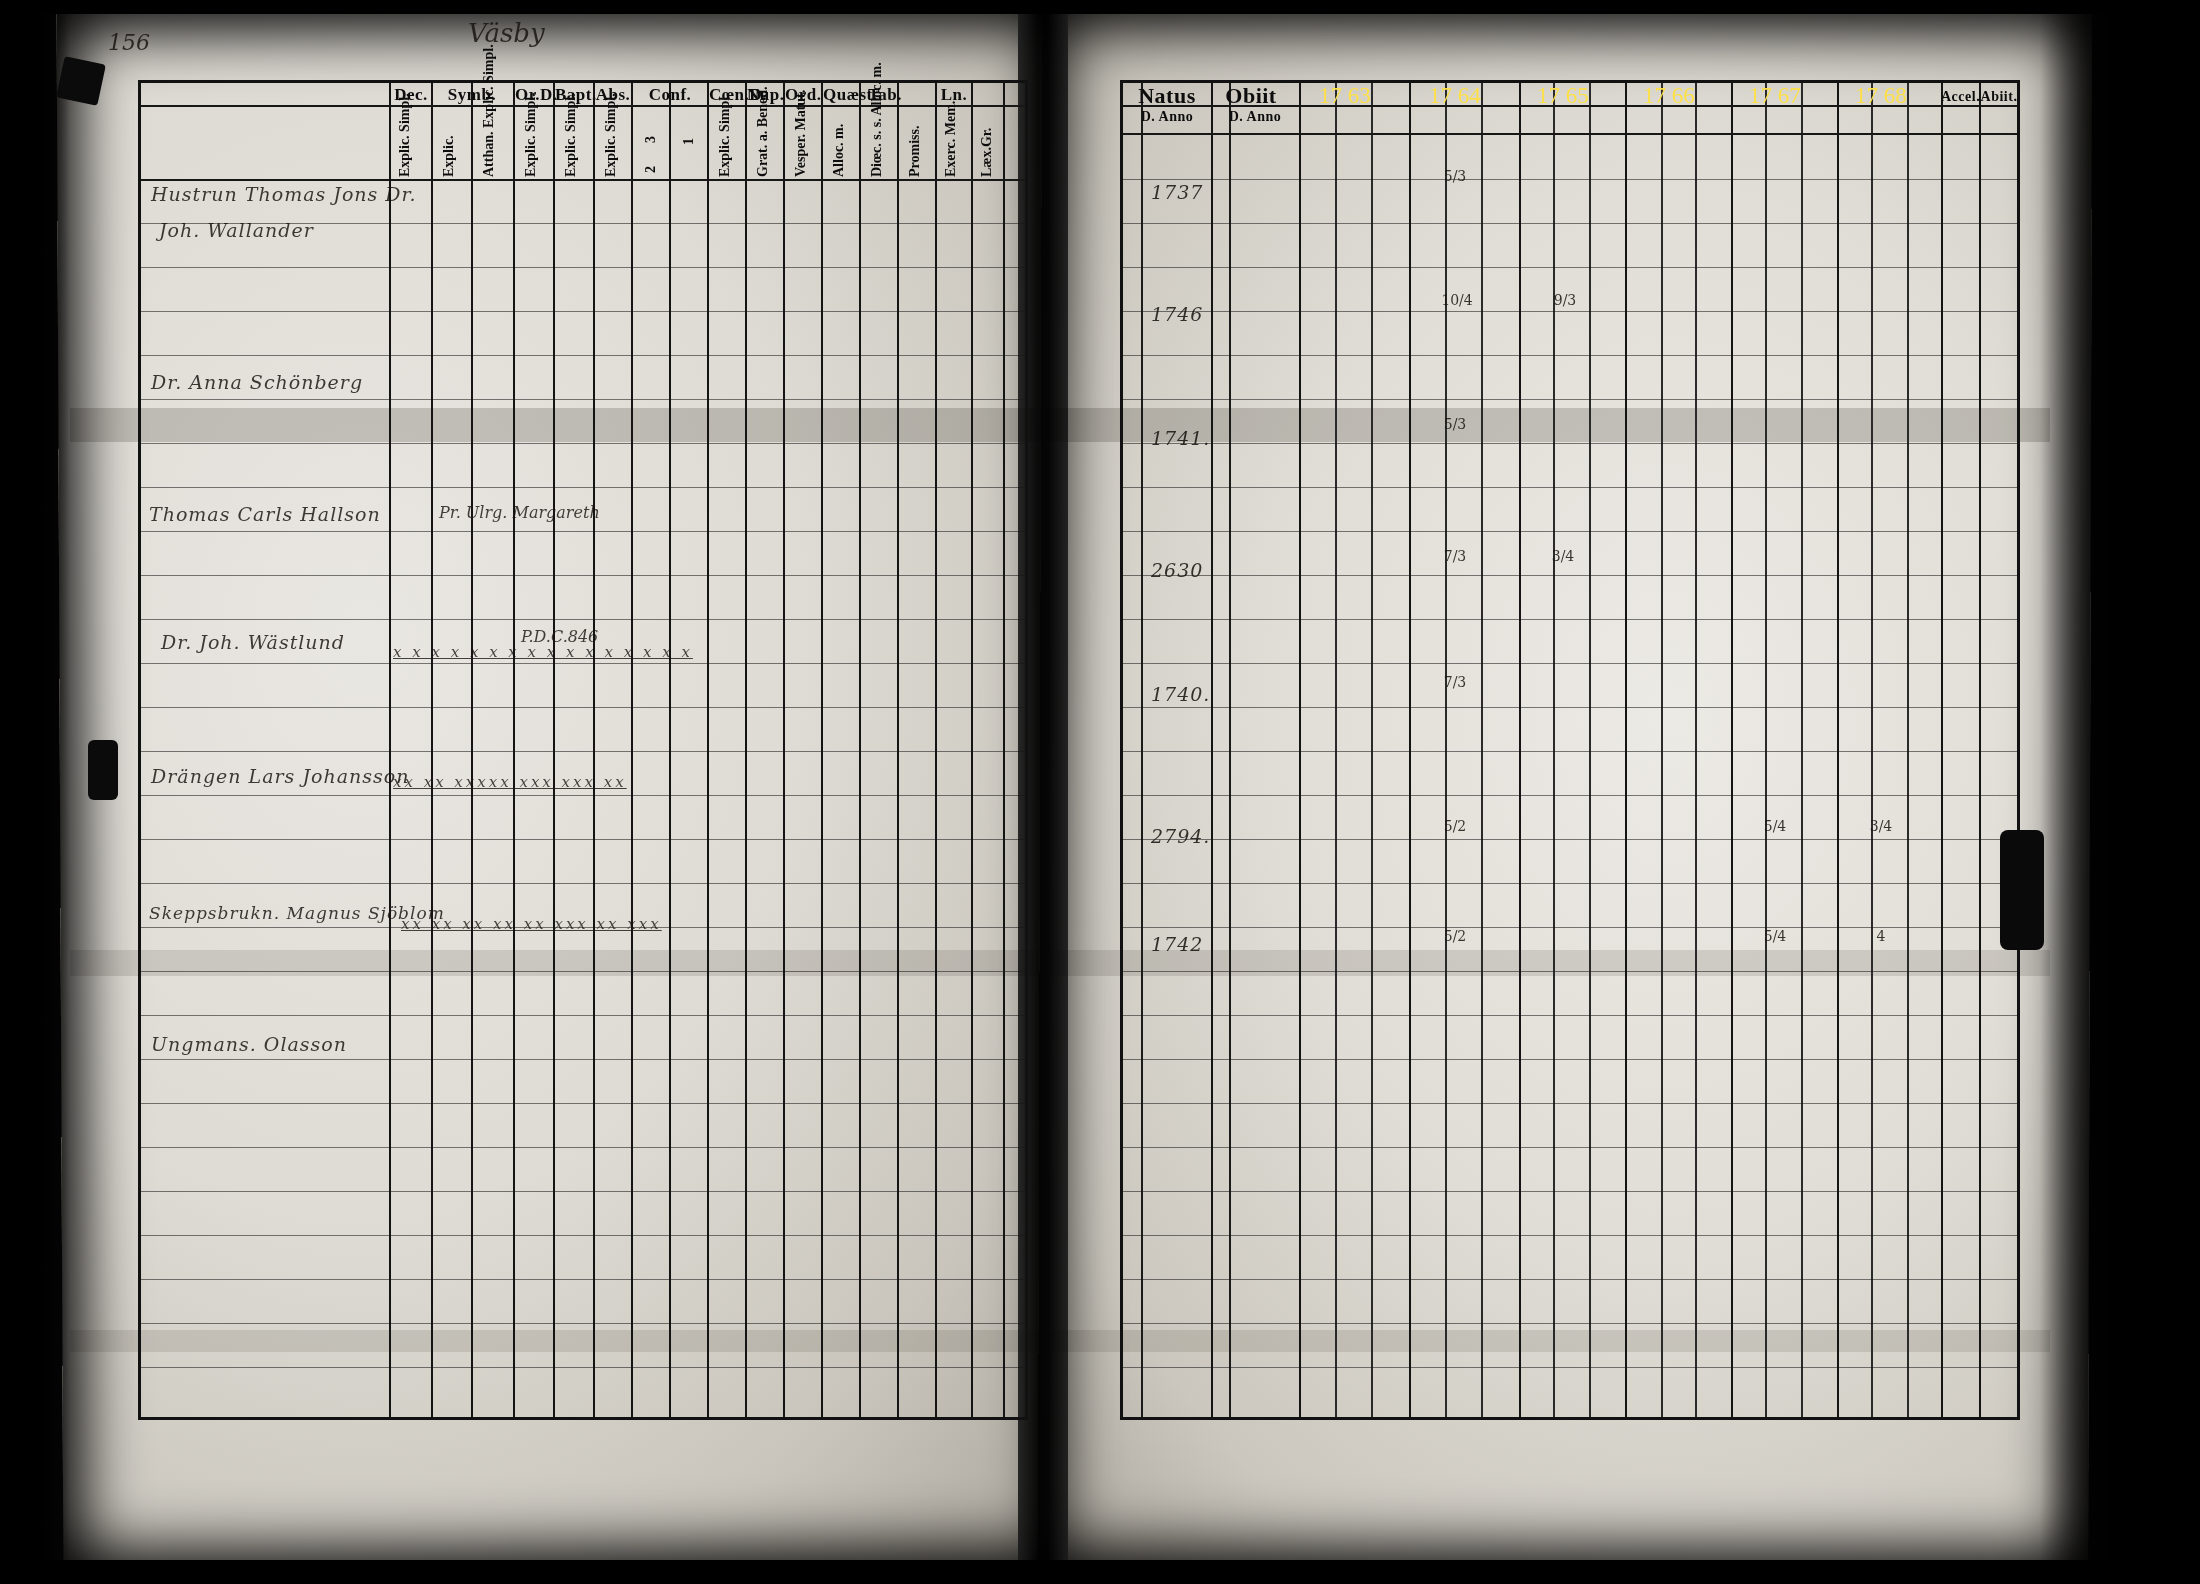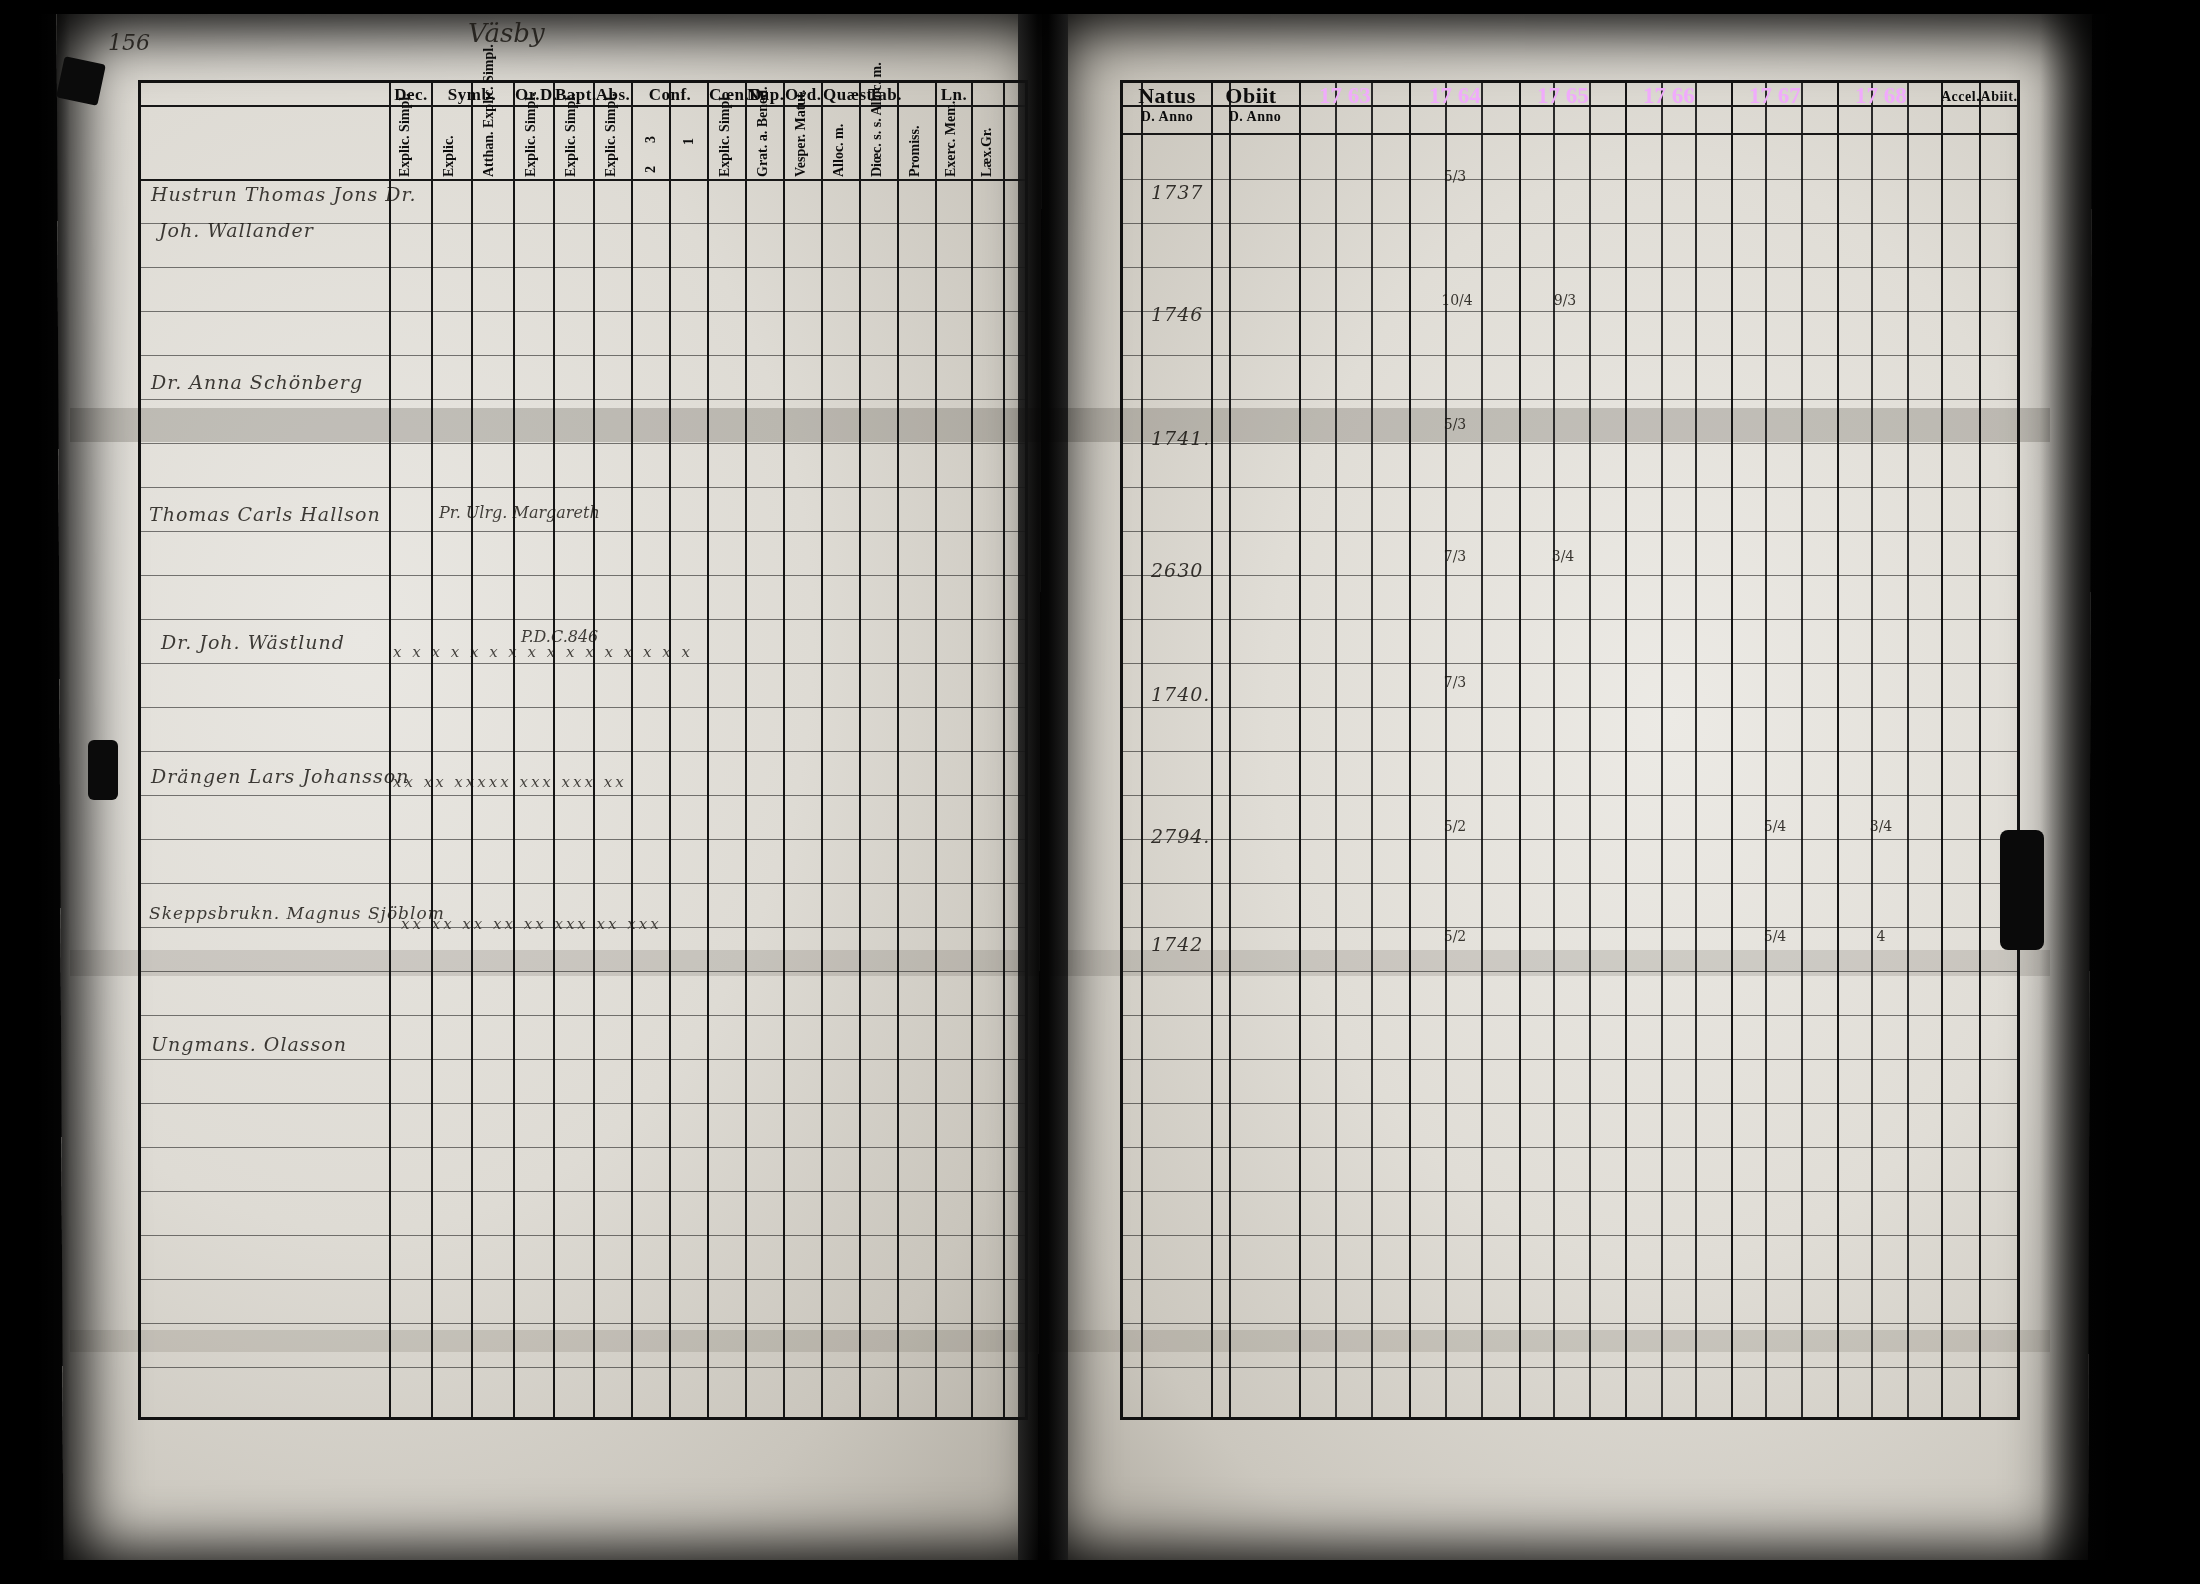--- a/index.html
+++ b/index.html
@@ -58,31 +58,31 @@
     position:absolute;text-align:center;font-weight:bold;color:#0d0d0d;
     font-family:"Liberation Serif",serif;letter-spacing:.5px;
   }
   .hdr.small{font-size:17px;}
   .hdr.tiny{font-size:14px;}
   .vhdr{
     position:absolute;color:#0d0d0d;font-size:14px;font-weight:bold;
     writing-mode:vertical-rl;transform:rotate(180deg);white-space:nowrap;
     font-family:"Liberation Serif",serif;
   }
-  .yr{position:absolute;font-weight:bold;color:#f0abfc;font-size:23px;font-family:"Liberation Serif",serif;}
+  .yr{position:absolute;font-weight:normal;color:#fde047;font-size:23px;font-family:"Liberation Serif",serif;}
 
   
   .hand{
     position:absolute;color:#16130f;font-family:"DejaVu Serif",serif;
     font-style:italic;white-space:nowrap;
   }
   .hand.n{font-size:19px;letter-spacing:1px;opacity:.82;}
   .hand.y{font-size:19px;letter-spacing:1px;opacity:.85;}
   .hand.f{font-size:16px;opacity:.8;}
-  .hand.mark{font-size:15px;opacity:.78;letter-spacing:3px;}
+  .hand.mark{font-size:15px;opacity:.78;letter-spacing:3px;text-decoration:underline;}
   .frac{position:absolute;font-family:"DejaVu Serif",serif;font-size:14px;
         color:#17140f;opacity:.85;text-align:center;line-height:1.0;}
   .frac .a{display:block;}
 
   #pagenum{position:absolute;left:108px;top:30px;font-size:22px;font-style:italic;
            color:#1a1713;font-family:"DejaVu Serif",serif;opacity:.85;}
   #parish{position:absolute;left:468px;top:18px;font-size:26px;font-style:italic;
            color:#1a1713;font-family:"DejaVu Serif",serif;opacity:.85;}
 </style>
 </head>

